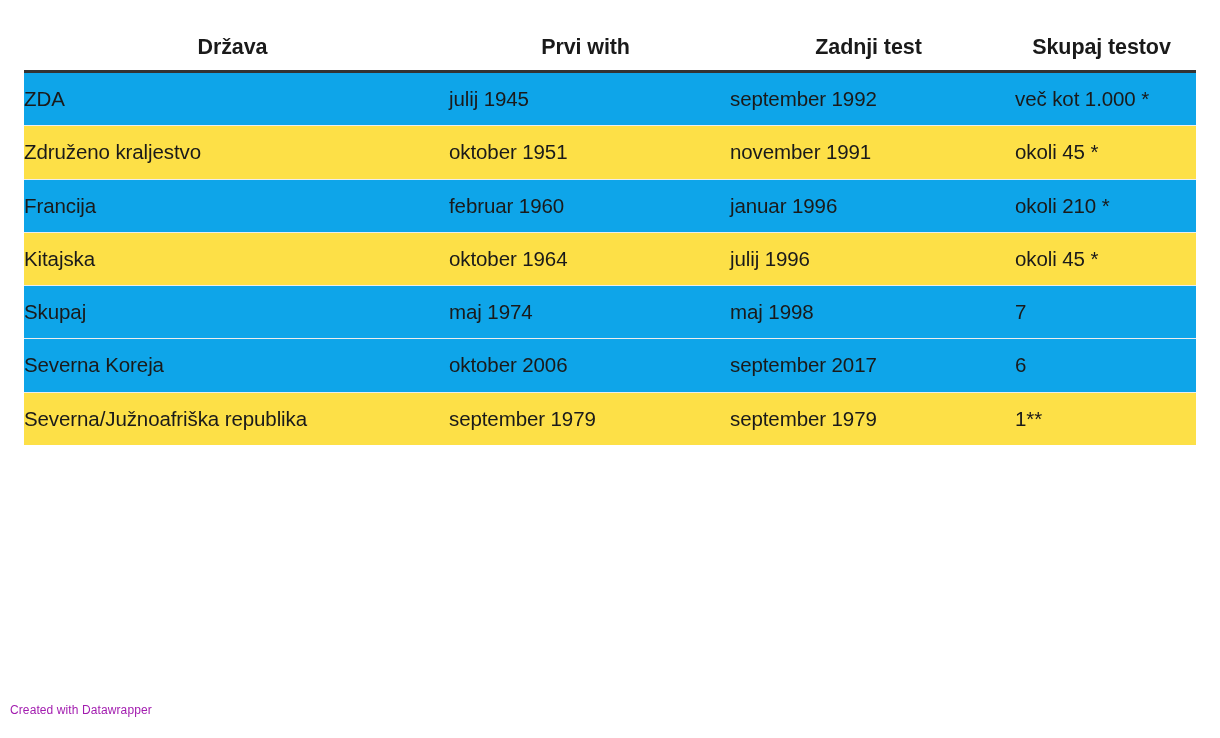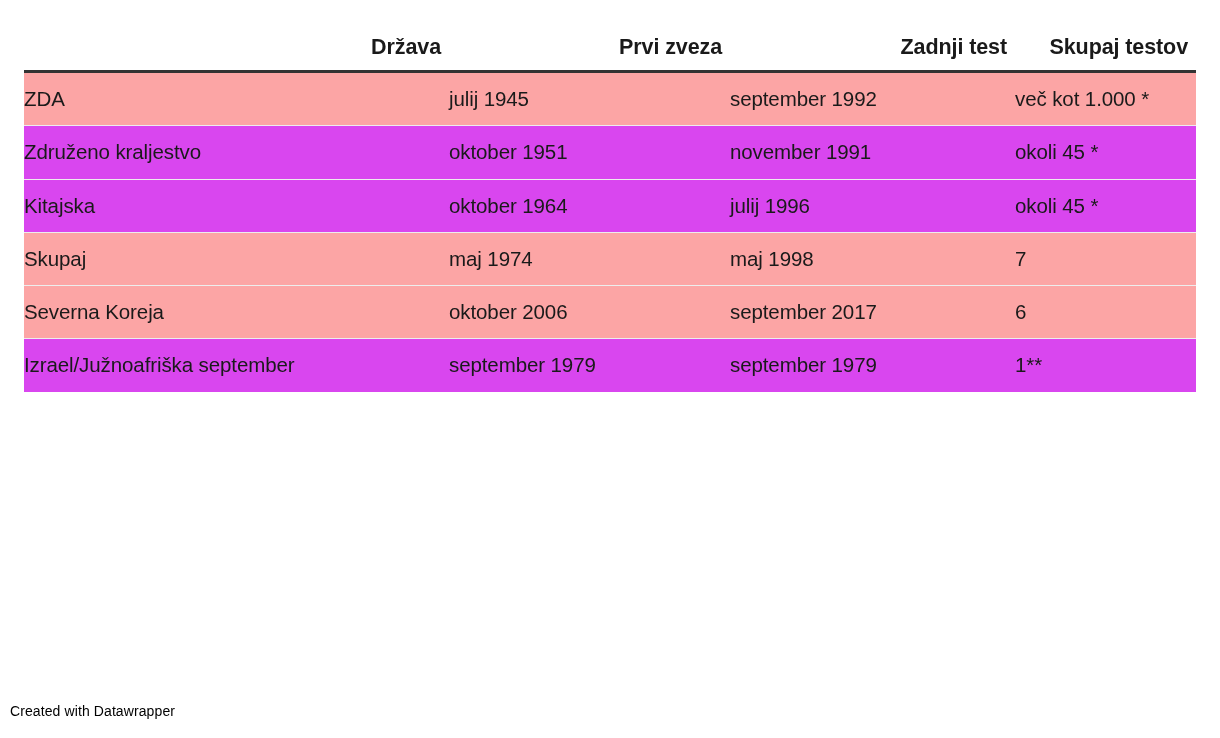--- a/index.html
+++ b/index.html
@@ -24,21 +24,21 @@
     border-collapse: collapse;
     width: 1172px;
     table-layout: fixed;
   }
   table.dw-table colgroup col.c0 { width: 425px; }
   table.dw-table colgroup col.c1 { width: 281px; }
   table.dw-table colgroup col.c2 { width: 285px; }
   table.dw-table colgroup col.c3 { width: 181px; }
 
   thead th {
-    text-align: right;
+    text-align: center;
     vertical-align: bottom;
     font-size: 21.5px;
     font-weight: bold;
     color: #1a1a1a;
     padding: 0 8px 10px 0;
     line-height: 1.22;
     letter-spacing: -0.1px;
   }
   thead tr {
     border-bottom: 3px solid #333333;
@@ -51,92 +51,98 @@
     vertical-align: top;
     font-size: 20.5px;
     font-weight: normal;
     color: #1a1a1a;
     padding: 13px 8px 13px 0;
     line-height: 1.28;
     letter-spacing: -0.1px;
     border-bottom: 1px solid #ededed;
   }
   tbody tr.odd {
-    background: #fca5a5;
+    background: #0ea5e9;
   }
   tbody tr.even {
-    background: #d946ef;
+    background: #fde047;
   }
   tbody td.first-cell {
     padding-left: 0;
   }
   tbody tr:last-child td {
     border-bottom: none;
   }
   .footer-note {
     position: absolute;
     left: 10px;
     top: 703px;
-    font-size: 14px;
-    color: #000000;
+    font-size: 12px;
+    color: #a21caf;
     letter-spacing: 0.1px;
   }
 </style>
 </head>
 <body>
 
 <div class="table-wrap">
   <table class="dw-table">
     <colgroup>
       <col class="c0">
       <col class="c1">
       <col class="c2">
       <col class="c3">
     </colgroup>
     <thead>
       <tr>
         <th class="pad-top">Država</th>
-        <th class="pad-top">Prvi zveza</th>
+        <th class="pad-top">Prvi with</th>
         <th class="pad-top">Zadnji test</th>
         <th>Skupaj testov</th>
       </tr>
     </thead>
     <tbody>
       <tr class="odd">
         <td class="first-cell">ZDA</td>
         <td>julij 1945</td>
         <td>september 1992</td>
         <td>več kot 1.000 *</td>
       </tr>
       <tr class="even">
         <td class="first-cell">Združeno kraljestvo</td>
         <td>oktober 1951</td>
         <td>november 1991</td>
         <td>okoli 45 *</td>
+      </tr>
+      <tr class="odd">
+        <td class="first-cell">Francija</td>
+        <td>februar 1960</td>
+        <td>januar 1996</td>
+        <td>okoli 210 *</td>
       </tr>
       <tr class="even">
         <td class="first-cell">Kitajska</td>
         <td>oktober 1964</td>
         <td>julij 1996</td>
         <td>okoli 45 *</td>
       </tr>
       <tr class="odd">
         <td class="first-cell">Skupaj</td>
         <td>maj 1974</td>
         <td>maj 1998</td>
         <td>7</td>
       </tr>
       <tr class="odd">
         <td class="first-cell">Severna Koreja</td>
         <td>oktober 2006</td>
         <td>september 2017</td>
         <td>6</td>
       </tr>
       <tr class="even">
-        <td class="first-cell">Izrael/Južnoafriška september</td>
+        <td class="first-cell">Severna/Južnoafriška republika</td>
         <td>september 1979</td>
         <td>september 1979</td>
         <td>1**</td>
       </tr>
     </tbody>
   </table>
 </div>
 
 <div class="footer-note">Created with Datawrapper</div>
 

